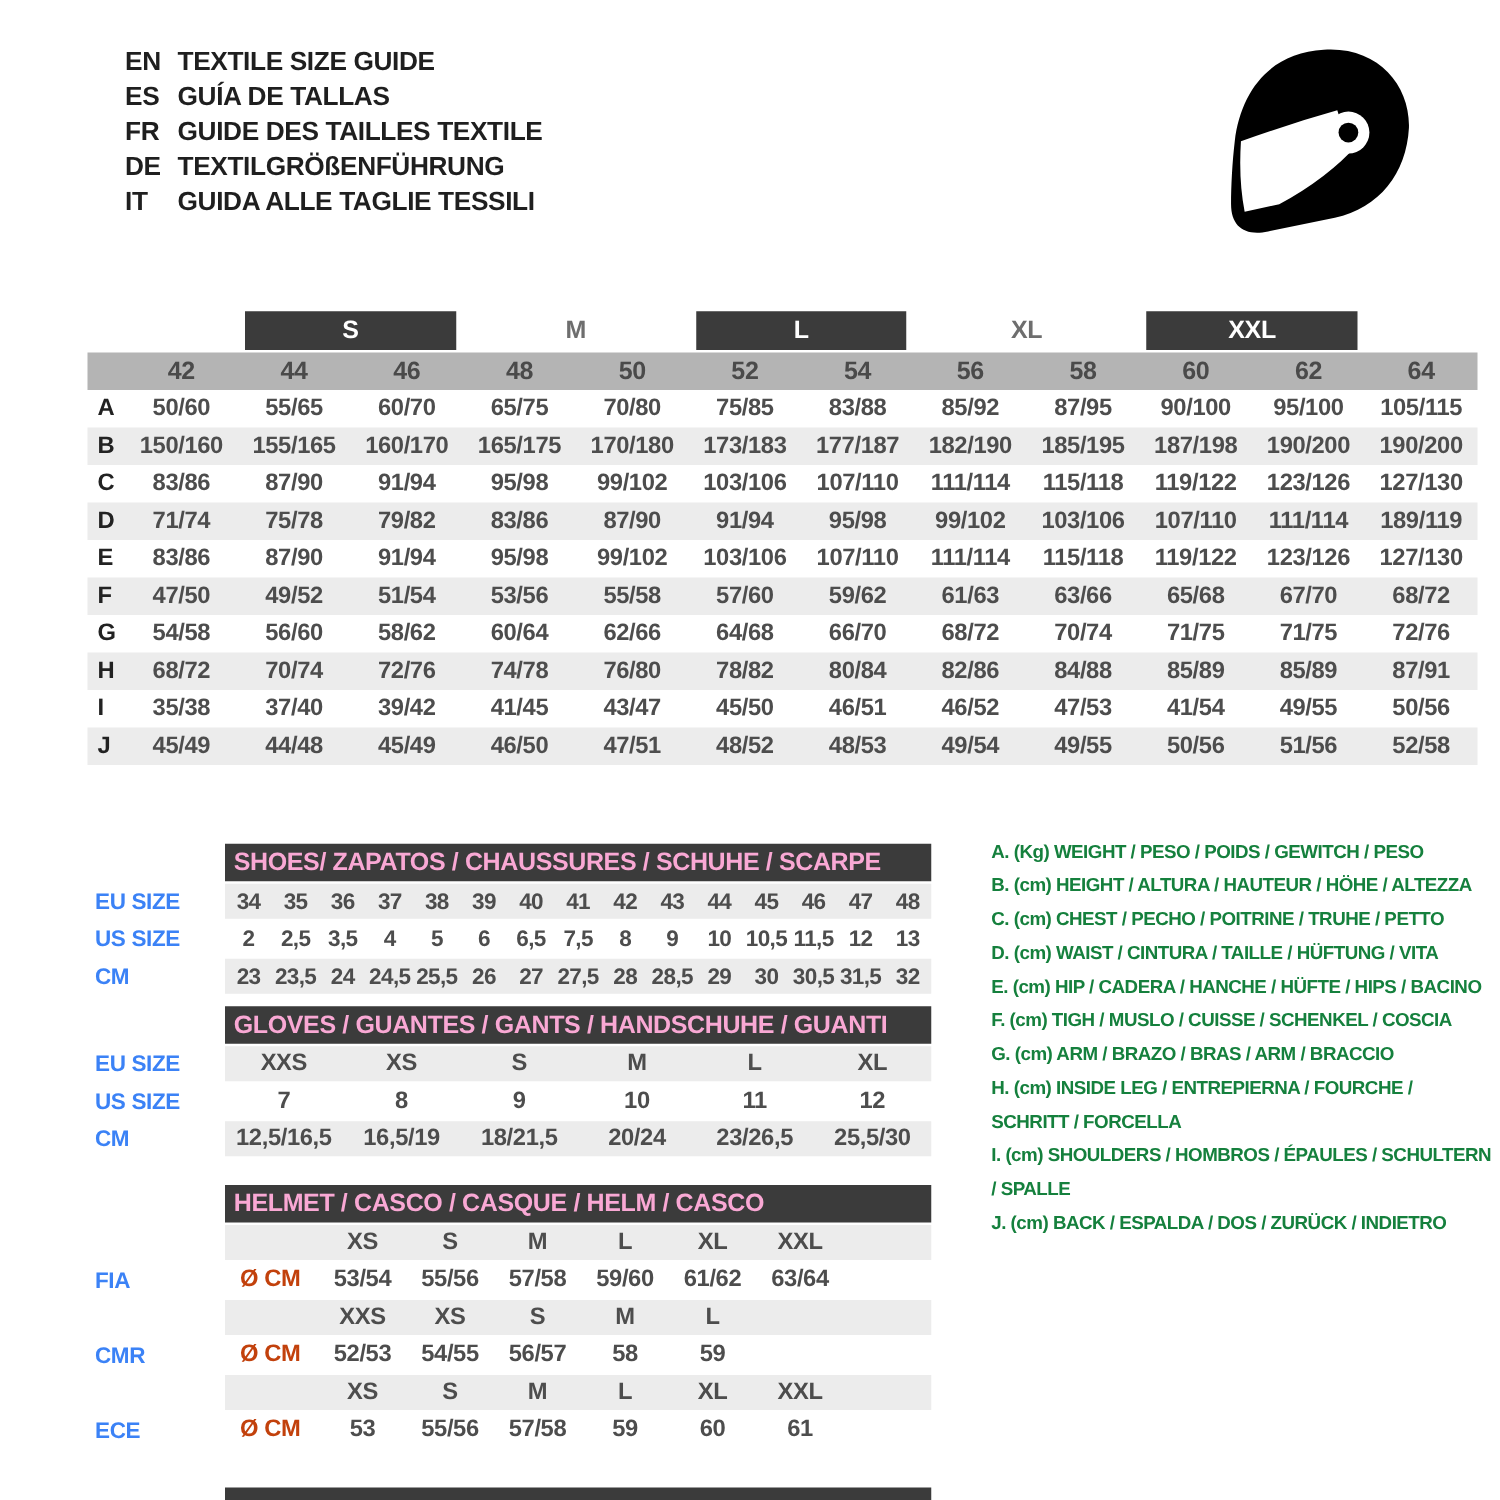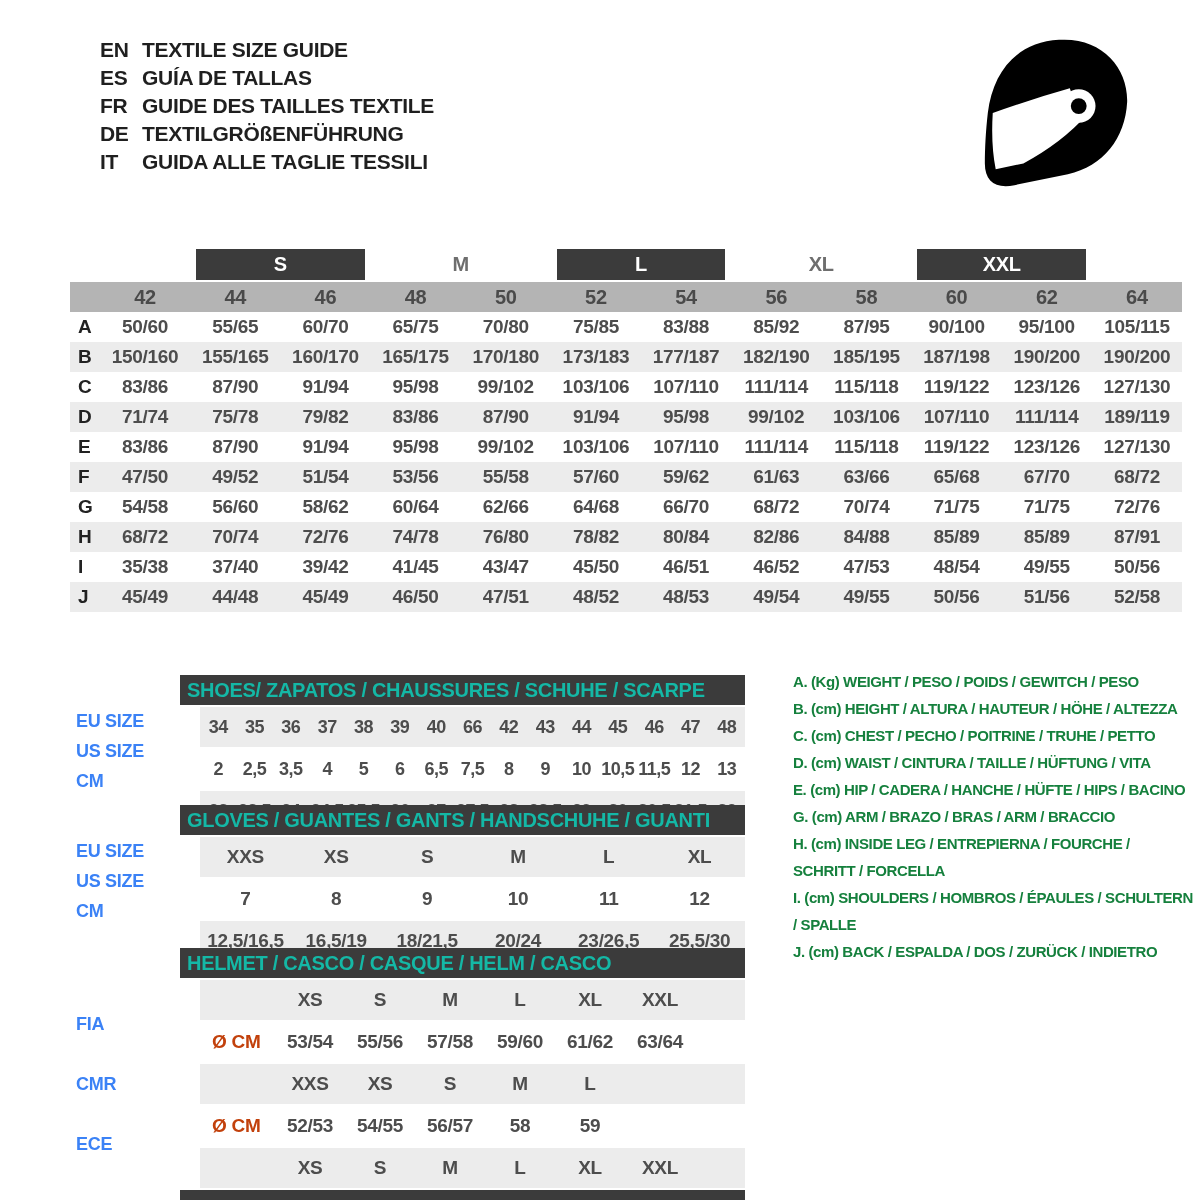--- a/index.html
+++ b/index.html
@@ -21,22 +21,22 @@
   .band-row{height:31px;margin-bottom:2px;}
   .band-block{margin:0 6px;background:var(--dark);color:#fff;display:flex;align-items:center;justify-content:center;font-size:20px;}
   .band-plain{display:flex;align-items:center;justify-content:center;font-size:20px;color:#6e6e6e;}
   .num-row{height:30px;background:var(--band);align-items:center;font-size:20px;color:#4a4a4a;text-align:center;}
   .data-row{height:30px;align-items:center;font-size:19px;color:#4d4d4d;text-align:center;}
   .data-row.stripe{background:var(--stripe);}
   .row-letter{text-align:left;padding-left:8px;color:#222;}
 
   
   .ltable{position:absolute;left:180px;width:565px;}
-  .title-bar{height:30px;background:var(--dark);color:#14b8a6;display:flex;align-items:center;padding-left:7px;font-size:20px;box-sizing:border-box;margin-bottom:2px;white-space:nowrap;}
-  .lrow{height:40px;margin-bottom:2px;display:grid;align-items:center;text-align:center;font-size:19px;color:#4d4d4d;margin-left:20px;}
+  .title-bar{height:30px;background:var(--dark);color:#f9a8d4;display:flex;align-items:center;padding-left:7px;font-size:20px;box-sizing:border-box;margin-bottom:2px;white-space:nowrap;}
+  .lrow{height:28px;margin-bottom:2px;display:grid;align-items:center;text-align:center;font-size:19px;color:#4d4d4d;}
   .lrow.shaded{background:var(--stripe);}
   .shoes-grid{grid-template-columns:repeat(15,1fr);font-size:18px;letter-spacing:-0.5px;}
   .gloves-grid{grid-template-columns:repeat(6,1fr);}
   .helmet-grid{grid-template-columns:75px repeat(6,70px) 1fr;}
   .helmet-grid .unit{ text-align:left;padding-left:12px;color:#c2410c;}
   .side-label{position:absolute;left:76px;height:28px;line-height:28px;font-size:18px;color:#3b82f6;white-space:nowrap;}
 
   
   .legend{position:absolute;left:793px;top:668px;width:400px;}
   .legend-item{font-size:15px;line-height:27px;letter-spacing:-0.4px;color:#15803d;}
@@ -226,21 +226,21 @@
           <div class="row-letter">I</div>
           <div>35/38</div>
           <div>37/40</div>
           <div>39/42</div>
           <div>41/45</div>
           <div>43/47</div>
           <div>45/50</div>
           <div>46/51</div>
           <div>46/52</div>
           <div>47/53</div>
-          <div>48/54</div>
+          <div>41/54</div>
           <div>49/55</div>
           <div>50/56</div>
         </div>
         <div class="data-row grid12 stripe">
           <div class="row-letter">J</div>
           <div>45/49</div>
           <div>44/48</div>
           <div>45/49</div>
           <div>46/50</div>
           <div>47/51</div>
@@ -271,21 +271,21 @@
     <div class="title-bar">SHOES/ ZAPATOS / CHAUSSURES / SCHUHE / SCARPE</div>
     <div id="shoesRows">
         <div class="lrow shoes-grid shaded">
           <div>34</div>
           <div>35</div>
           <div>36</div>
           <div>37</div>
           <div>38</div>
           <div>39</div>
           <div>40</div>
-          <div>66</div>
+          <div>41</div>
           <div>42</div>
           <div>43</div>
           <div>44</div>
           <div>45</div>
           <div>46</div>
           <div>47</div>
           <div>48</div>
         </div>
         <div class="lrow shoes-grid">
           <div>2</div>
@@ -413,20 +413,21 @@
         </div>
       </div>
   </div>
 
   <div class="legend" id="legend">
       <div class="legend-item">A. (Kg) WEIGHT / PESO / POIDS / GEWITCH / PESO</div>
       <div class="legend-item">B. (cm) HEIGHT / ALTURA / HAUTEUR / HÖHE / ALTEZZA</div>
       <div class="legend-item">C. (cm) CHEST / PECHO / POITRINE / TRUHE / PETTO</div>
       <div class="legend-item">D. (cm) WAIST / CINTURA / TAILLE / HÜFTUNG / VITA</div>
       <div class="legend-item">E. (cm) HIP / CADERA / HANCHE / HÜFTE / HIPS / BACINO</div>
+      <div class="legend-item">F. (cm) TIGH / MUSLO / CUISSE / SCHENKEL / COSCIA</div>
       <div class="legend-item">G. (cm) ARM / BRAZO / BRAS / ARM / BRACCIO</div>
       <div class="legend-item">H. (cm) INSIDE LEG / ENTREPIERNA / FOURCHE / SCHRITT / FORCELLA</div>
       <div class="legend-item">I. (cm) SHOULDERS / HOMBROS / ÉPAULES / SCHULTERN / SPALLE</div>
       <div class="legend-item">J. (cm) BACK / ESPALDA / DOS / ZURÜCK / INDIETRO</div>
     </div>
 
   <div class="cropped-bar"></div>
 </div>
 
 </body></html>

